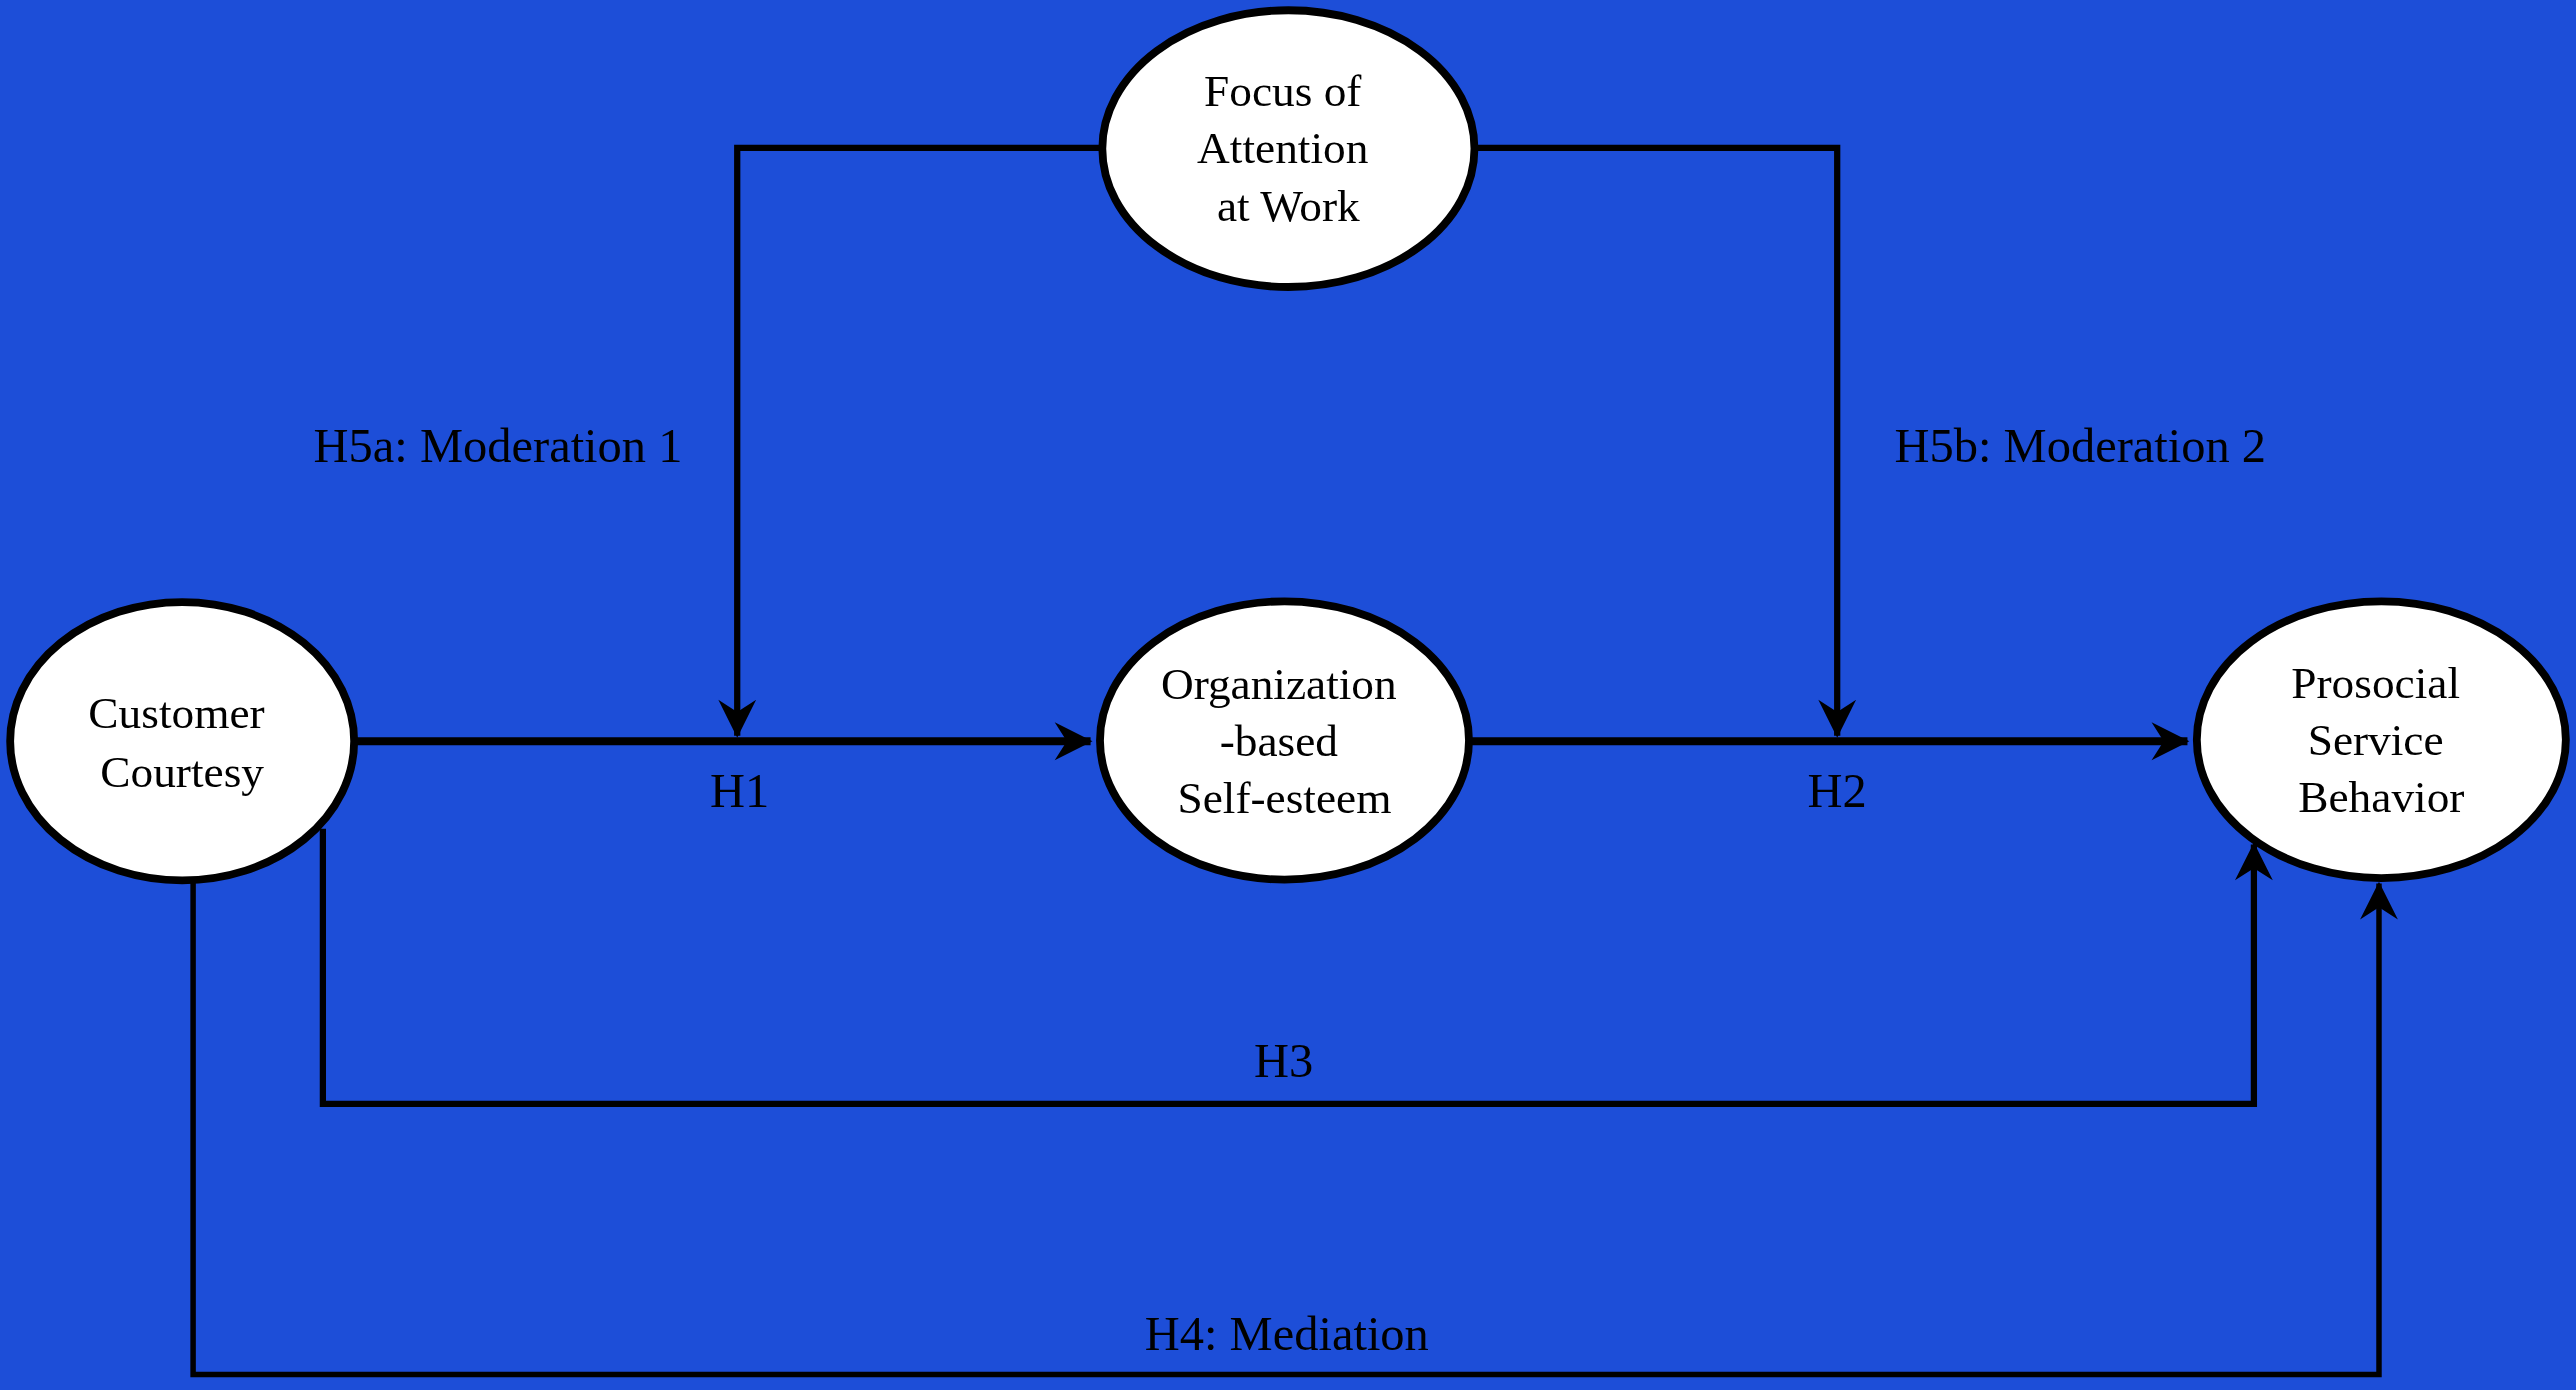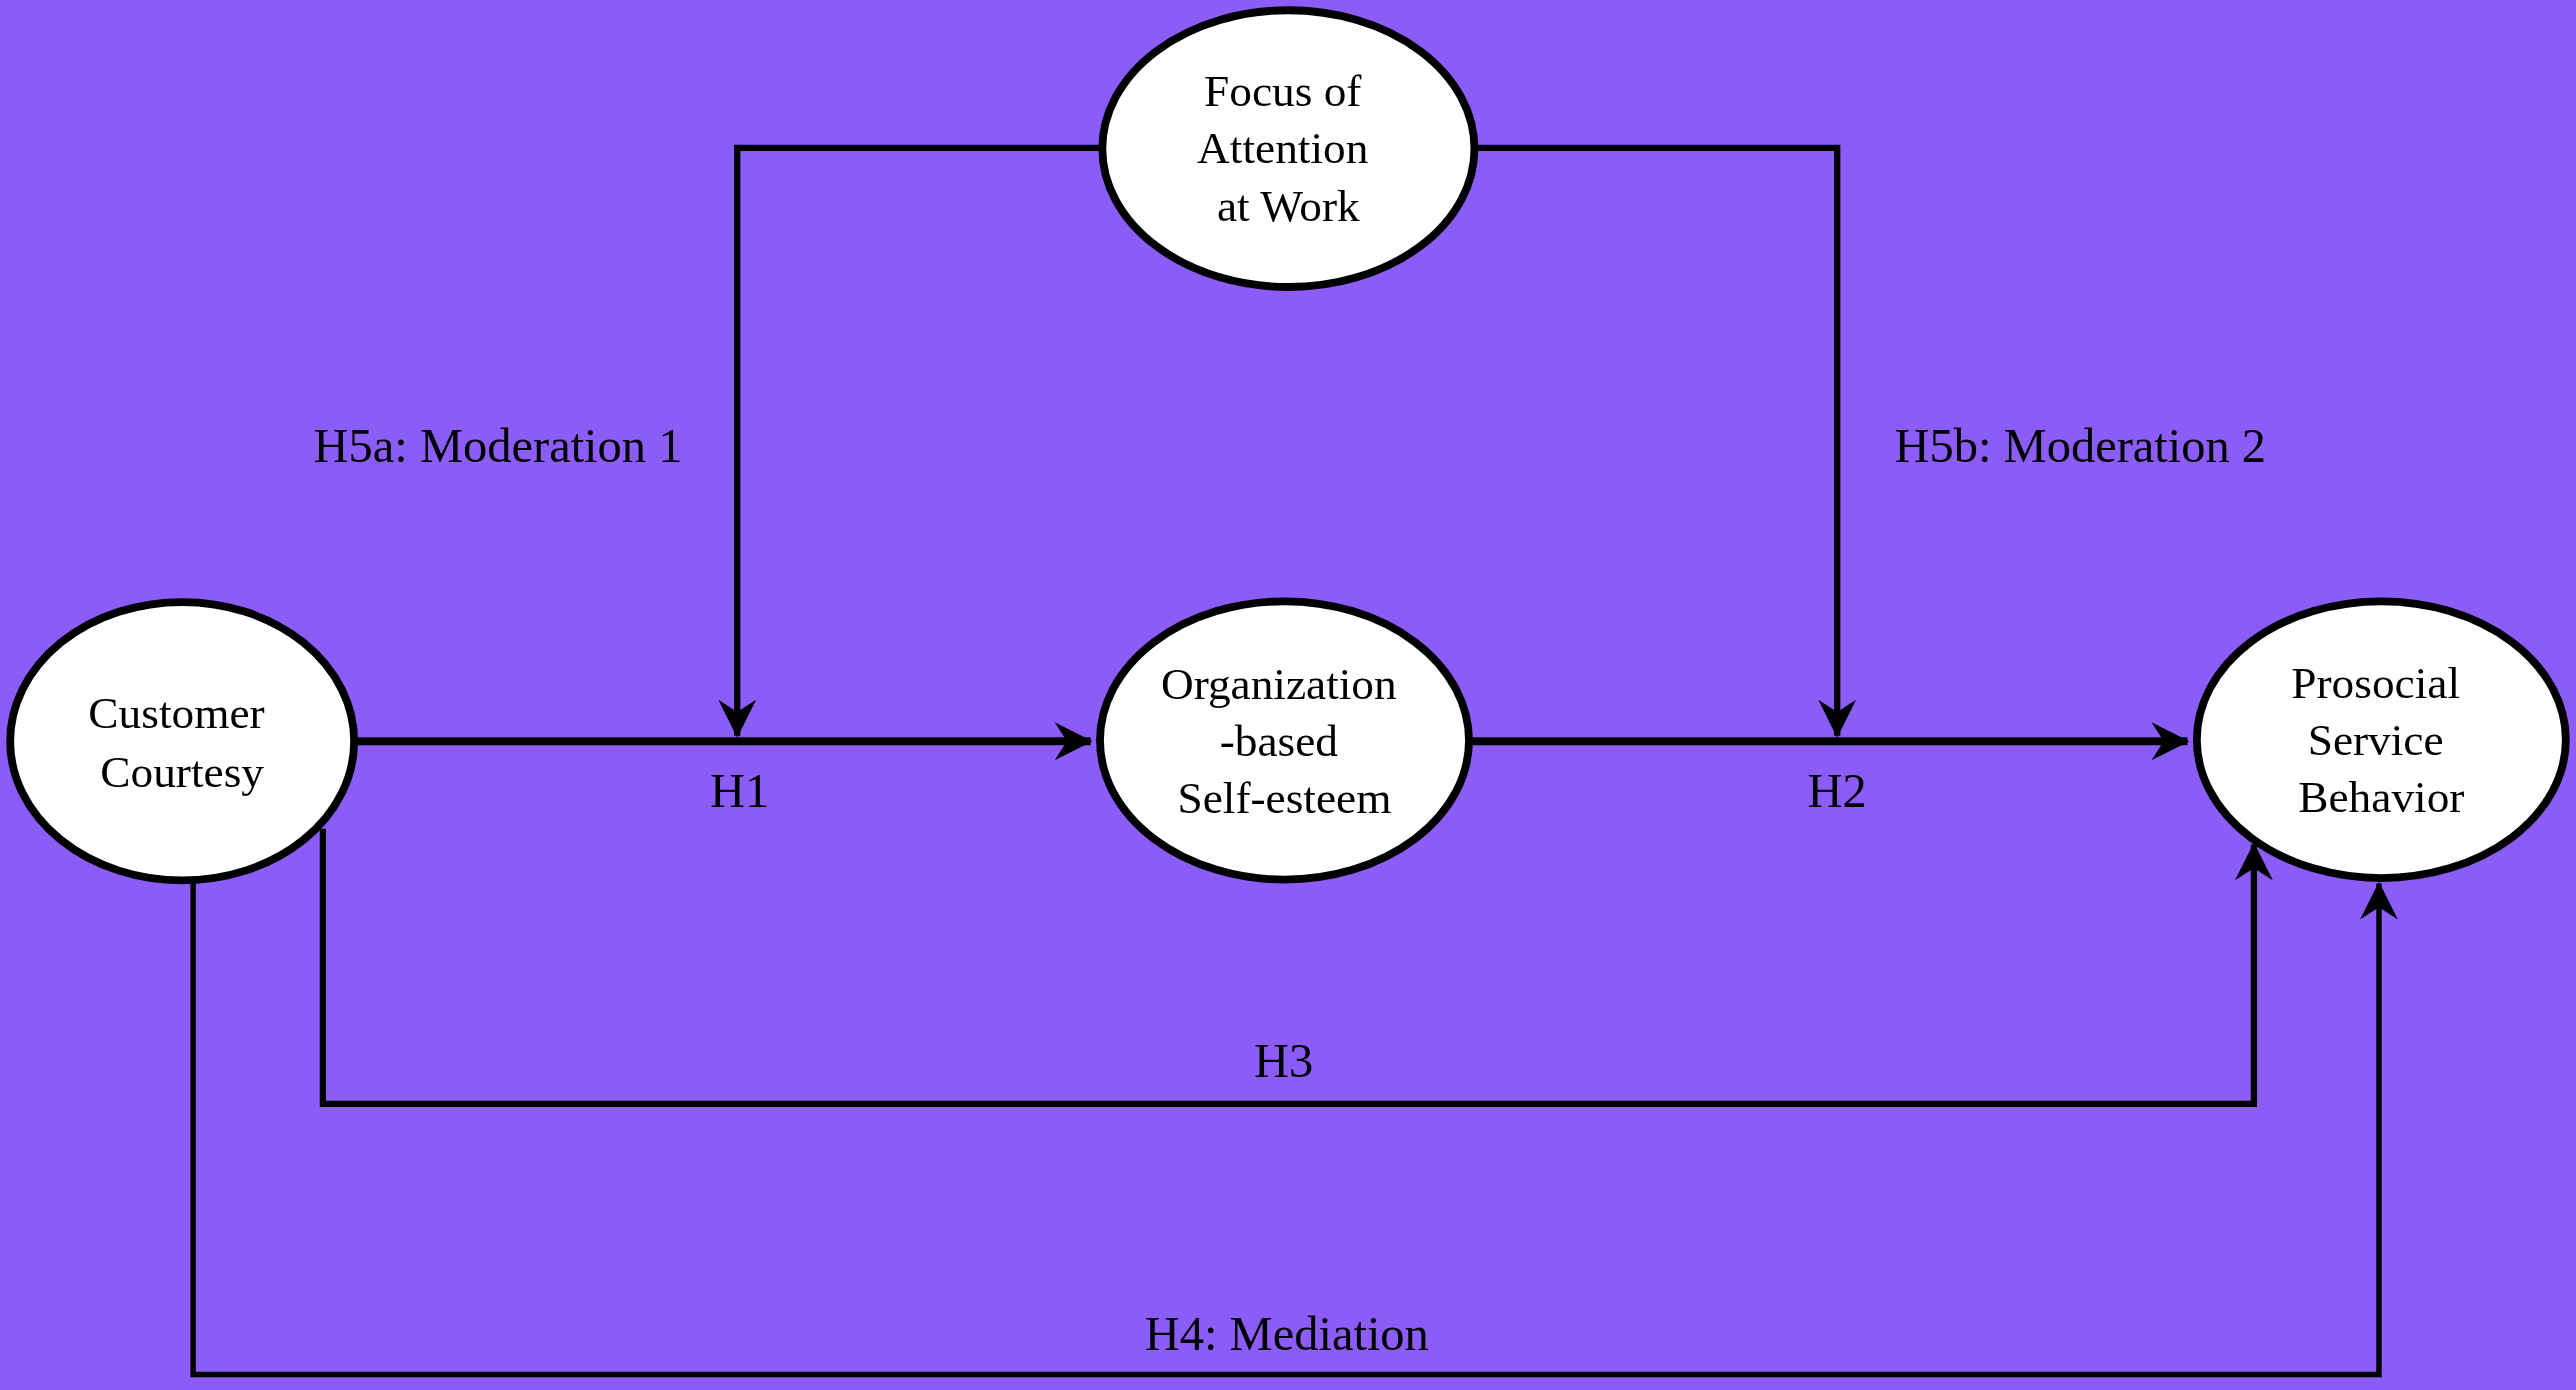--- a/index.html
+++ b/index.html
@@ -4,21 +4,21 @@
 <style>
   html, body {
     margin: 0;
     padding: 0;
     background: #ffffff;
   }
   .canvas {
     position: relative;
     width: 2576px;
     height: 1391px;
-    background: #8b5cf6;
+    background: #1d4ed8;
     overflow: hidden;
   }
   svg.model {
     display: block;
     width: 2576px;
     height: 1391px;
   }
   .node-shape {
     fill: #ffffff;
     stroke: #000000;

